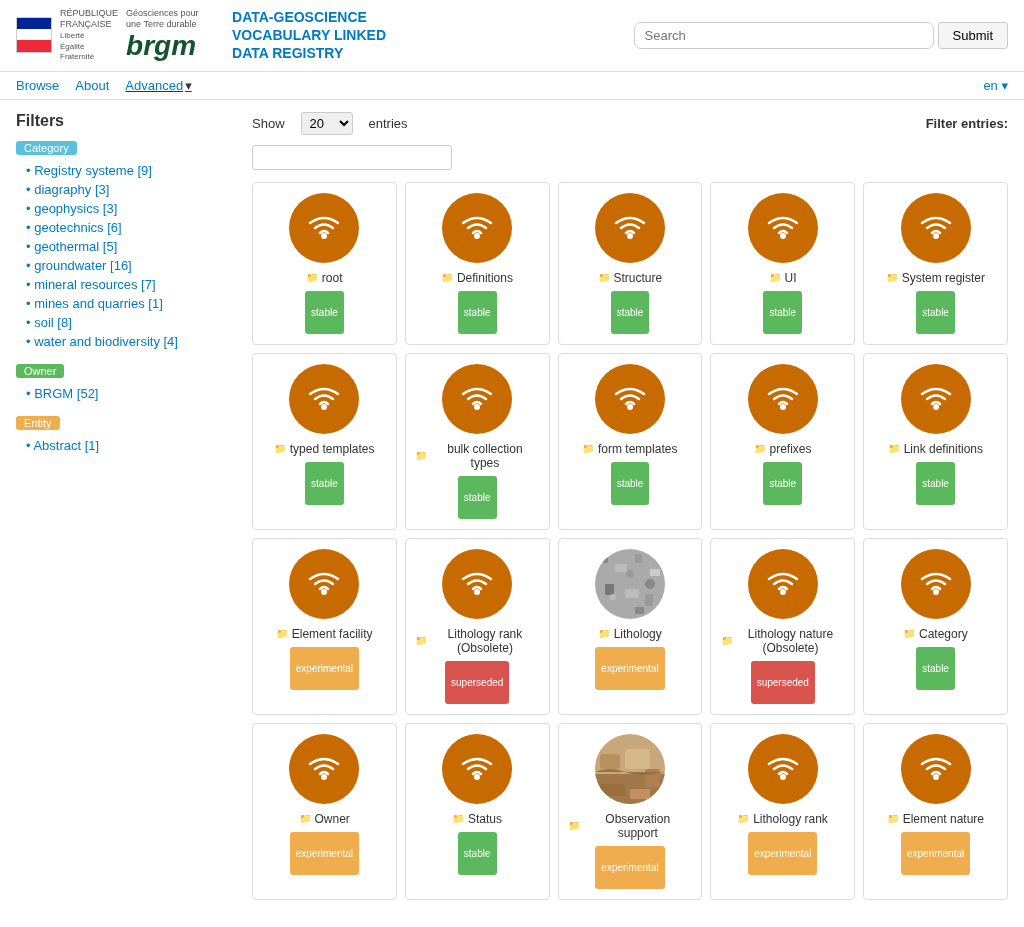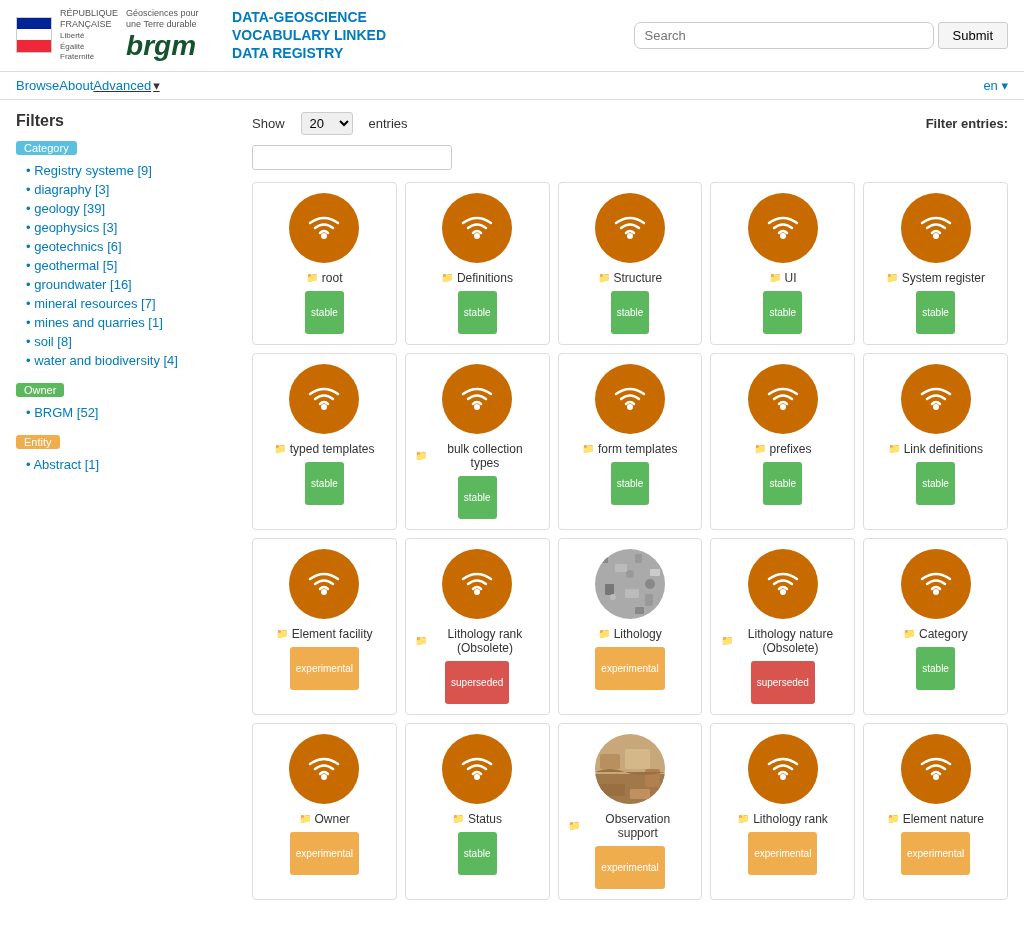--- a/index.html
+++ b/index.html
@@ -9,21 +9,21 @@
     .top-bar { display: flex; align-items: center; padding: 8px 16px; border-bottom: 1px solid #ddd; gap: 16px; }
     .logo-area { display: flex; align-items: center; gap: 8px; }
     .logo-flag { width: 36px; height: 36px; background: linear-gradient(to bottom, #002395 33%, #fff 33%, #fff 66%, #ED2939 66%); border: 1px solid #ccc; }
     .logo-brgm { font-size: 28px; font-weight: bold; color: #14532d; font-style: italic; }
     .site-title { font-size: 14px; font-weight: bold; color: #007bbd; line-height: 1.3; }
     .search-area { margin-left: auto; display: flex; gap: 4px; }
     .search-input { width: 300px; padding: 5px 10px; border: 1px solid #ccc; border-radius: 7px; font-size: 13px; }
     .submit-btn { padding: 5px 14px; background: #f5f5f5; border: 1px solid #ccc; border-radius: 3px; cursor: pointer; font-size: 13px; }
 
     
-    .nav-bar { display: flex; align-items: center; padding: 6px 16px; border-bottom: 1px solid #ddd; gap: 0; background: #fff; }
+    .nav-bar { display: flex; align-items: center; padding: 6px 16px; border-bottom: 1px solid #ddd; gap: 16px; background: #fff; }
     .nav-link { color: #007bbd; text-decoration: none; font-size: 13px; cursor: pointer; }
     .nav-advanced { display: flex; align-items: center; gap: 2px; text-decoration: underline; }
     .lang-select { margin-left: auto; color: #007bbd; font-size: 13px; cursor: pointer; }
 
     
     .main-layout { display: flex; padding: 12px 16px; gap: 16px; }
 
     
     .sidebar { width: 220px; flex-shrink: 0; }
     .sidebar-title { font-size: 16px; font-weight: bold; margin-bottom: 10px; }
@@ -113,21 +113,20 @@
 </div>
 
 <div class="main-layout">
 
   <div class="sidebar">
     <div class="sidebar-title">Filters</div>
     <div class="filter-badge">Category</div>
     <ul class="filter-list" id="category-list">
         <li><a class="filter-link">Registry systeme [9]</a></li>
         <li><a class="filter-link">diagraphy [3]</a></li>
-        <li><a class="filter-link">geology [39]</a></li>
         <li><a class="filter-link">geophysics [3]</a></li>
         <li><a class="filter-link">geotechnics [6]</a></li>
         <li><a class="filter-link">geothermal [5]</a></li>
         <li><a class="filter-link">groundwater [16]</a></li>
         <li><a class="filter-link">mineral resources [7]</a></li>
         <li><a class="filter-link">mines and quarries [1]</a></li>
         <li><a class="filter-link">soil [8]</a></li>
         <li><a class="filter-link">water and biodiversity [4]</a></li>
       </ul>
     <div class="owner-badge">Owner</div>

